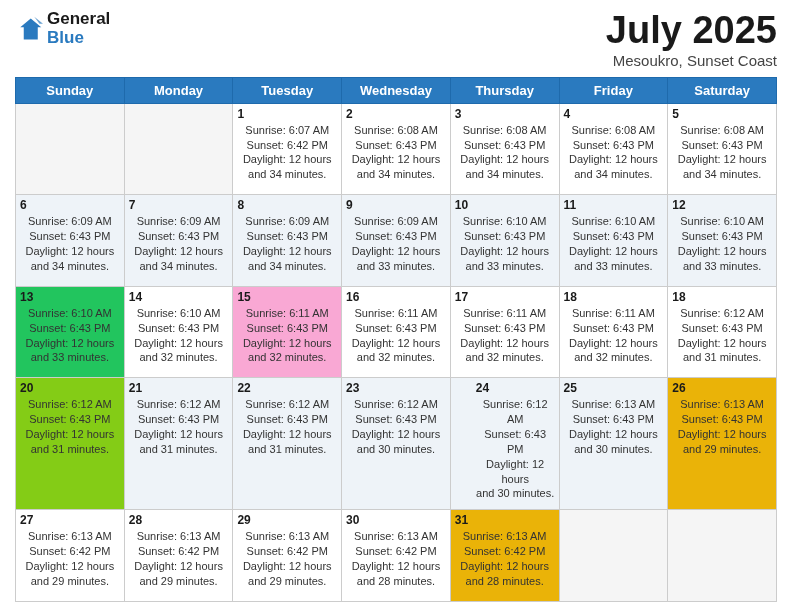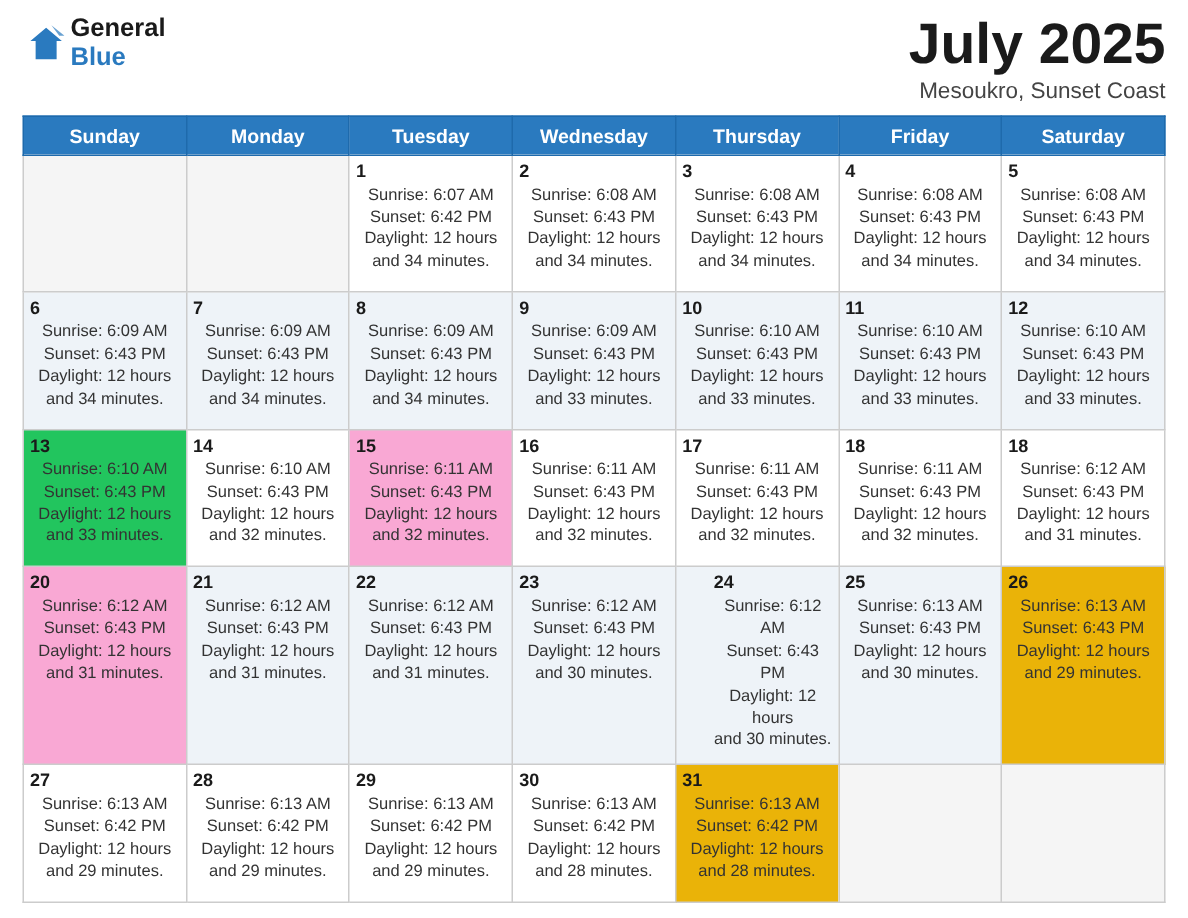--- a/index.html
+++ b/index.html
@@ -270,21 +270,21 @@
           </td>
           <td style="background: rgb(255, 255, 255);">
             <span class="day-num">18</span>
             <div class="day-info" style="white-space: pre-line;">Sunrise: 6:12 AM
 Sunset: 6:43 PM
 Daylight: 12 hours
 and 31 minutes.</div>
           </td>
         </tr>
         <tr>
-          <td style="background: #f9a8d4;">
+          <td style="background: #84cc16;">
             <span class="day-num">20</span>
             <div class="day-info" style="white-space: pre-line;">Sunrise: 6:12 AM
 Sunset: 6:43 PM
 Daylight: 12 hours
 and 31 minutes.</div>
           </td>
           <td style="background: rgb(238, 243, 248);">
             <span class="day-num">21</span>
             <div class="day-info" style="white-space: pre-line;">Sunrise: 6:12 AM
 Sunset: 6:43 PM

